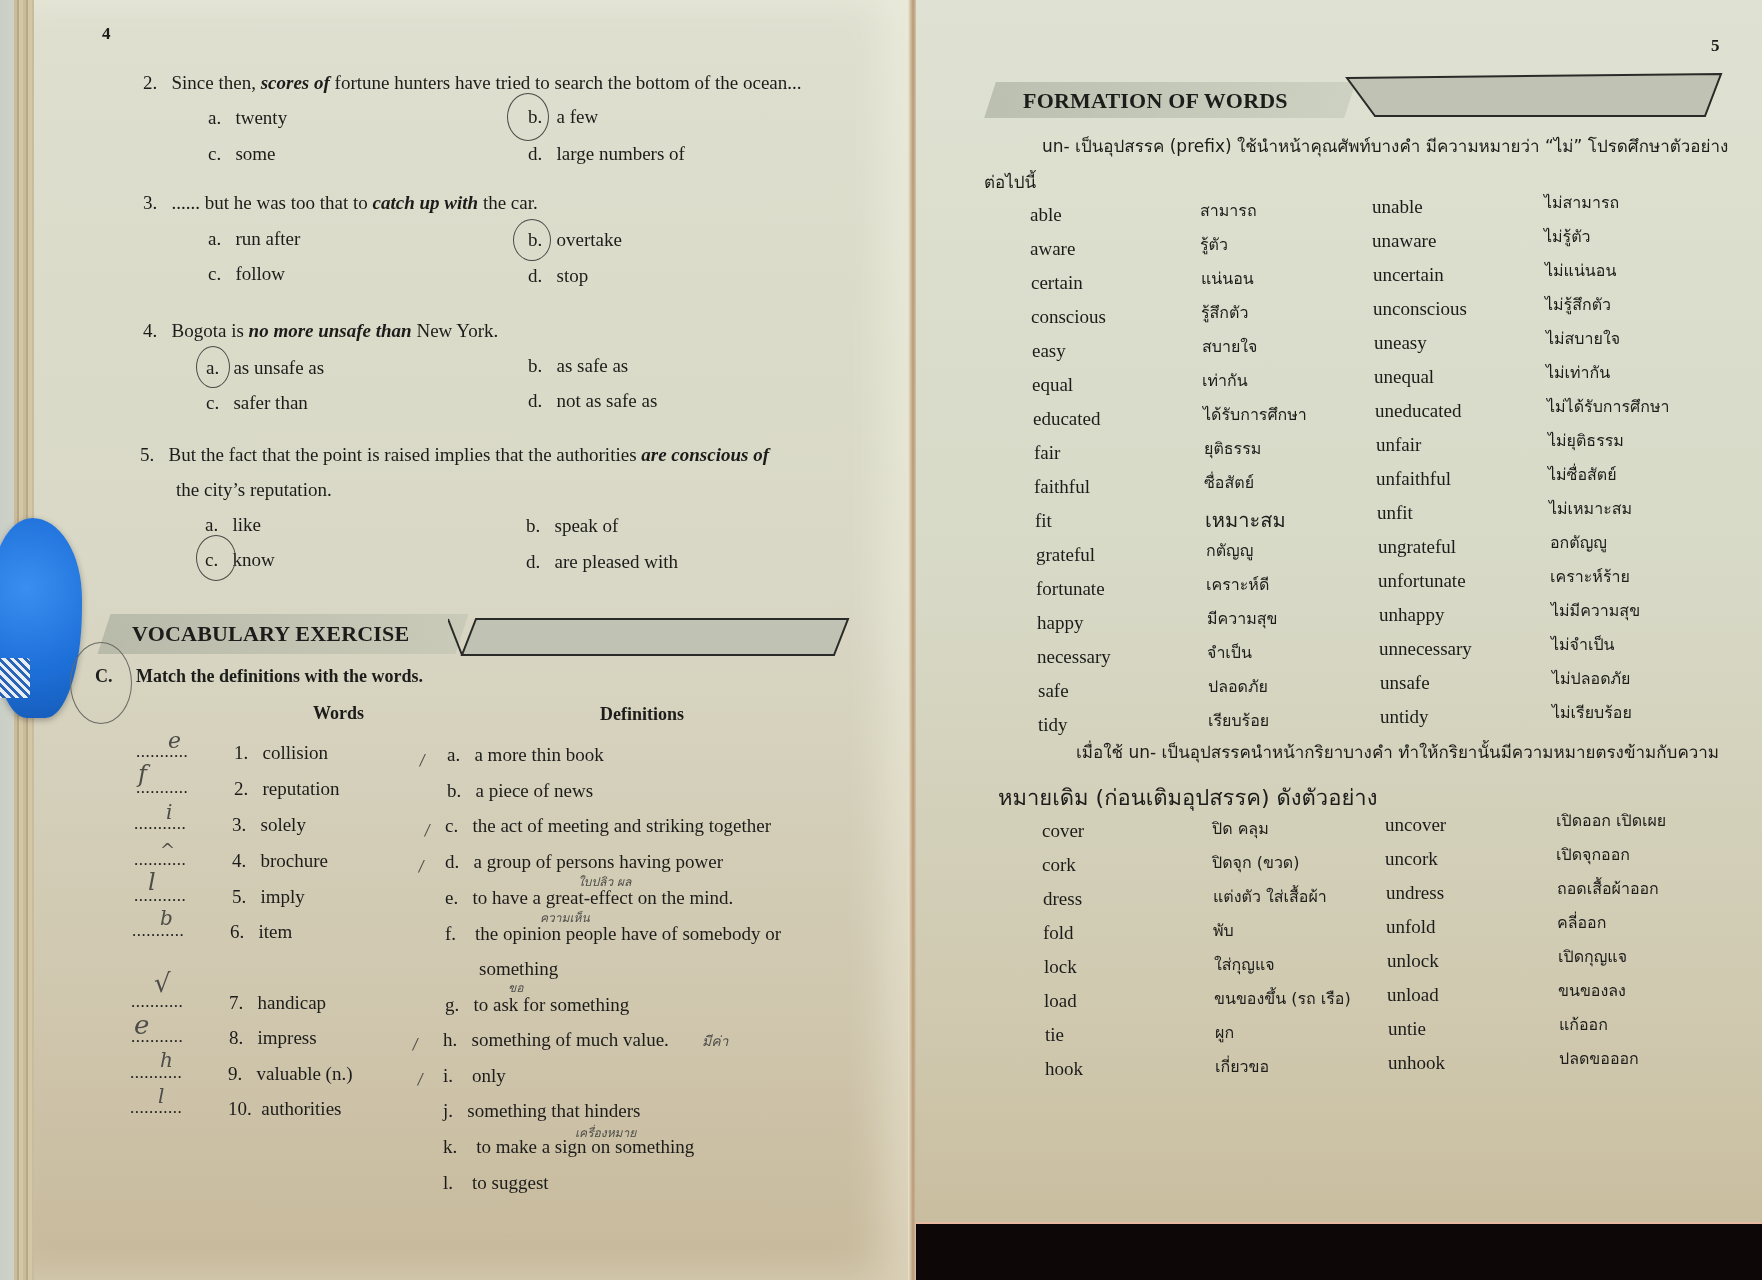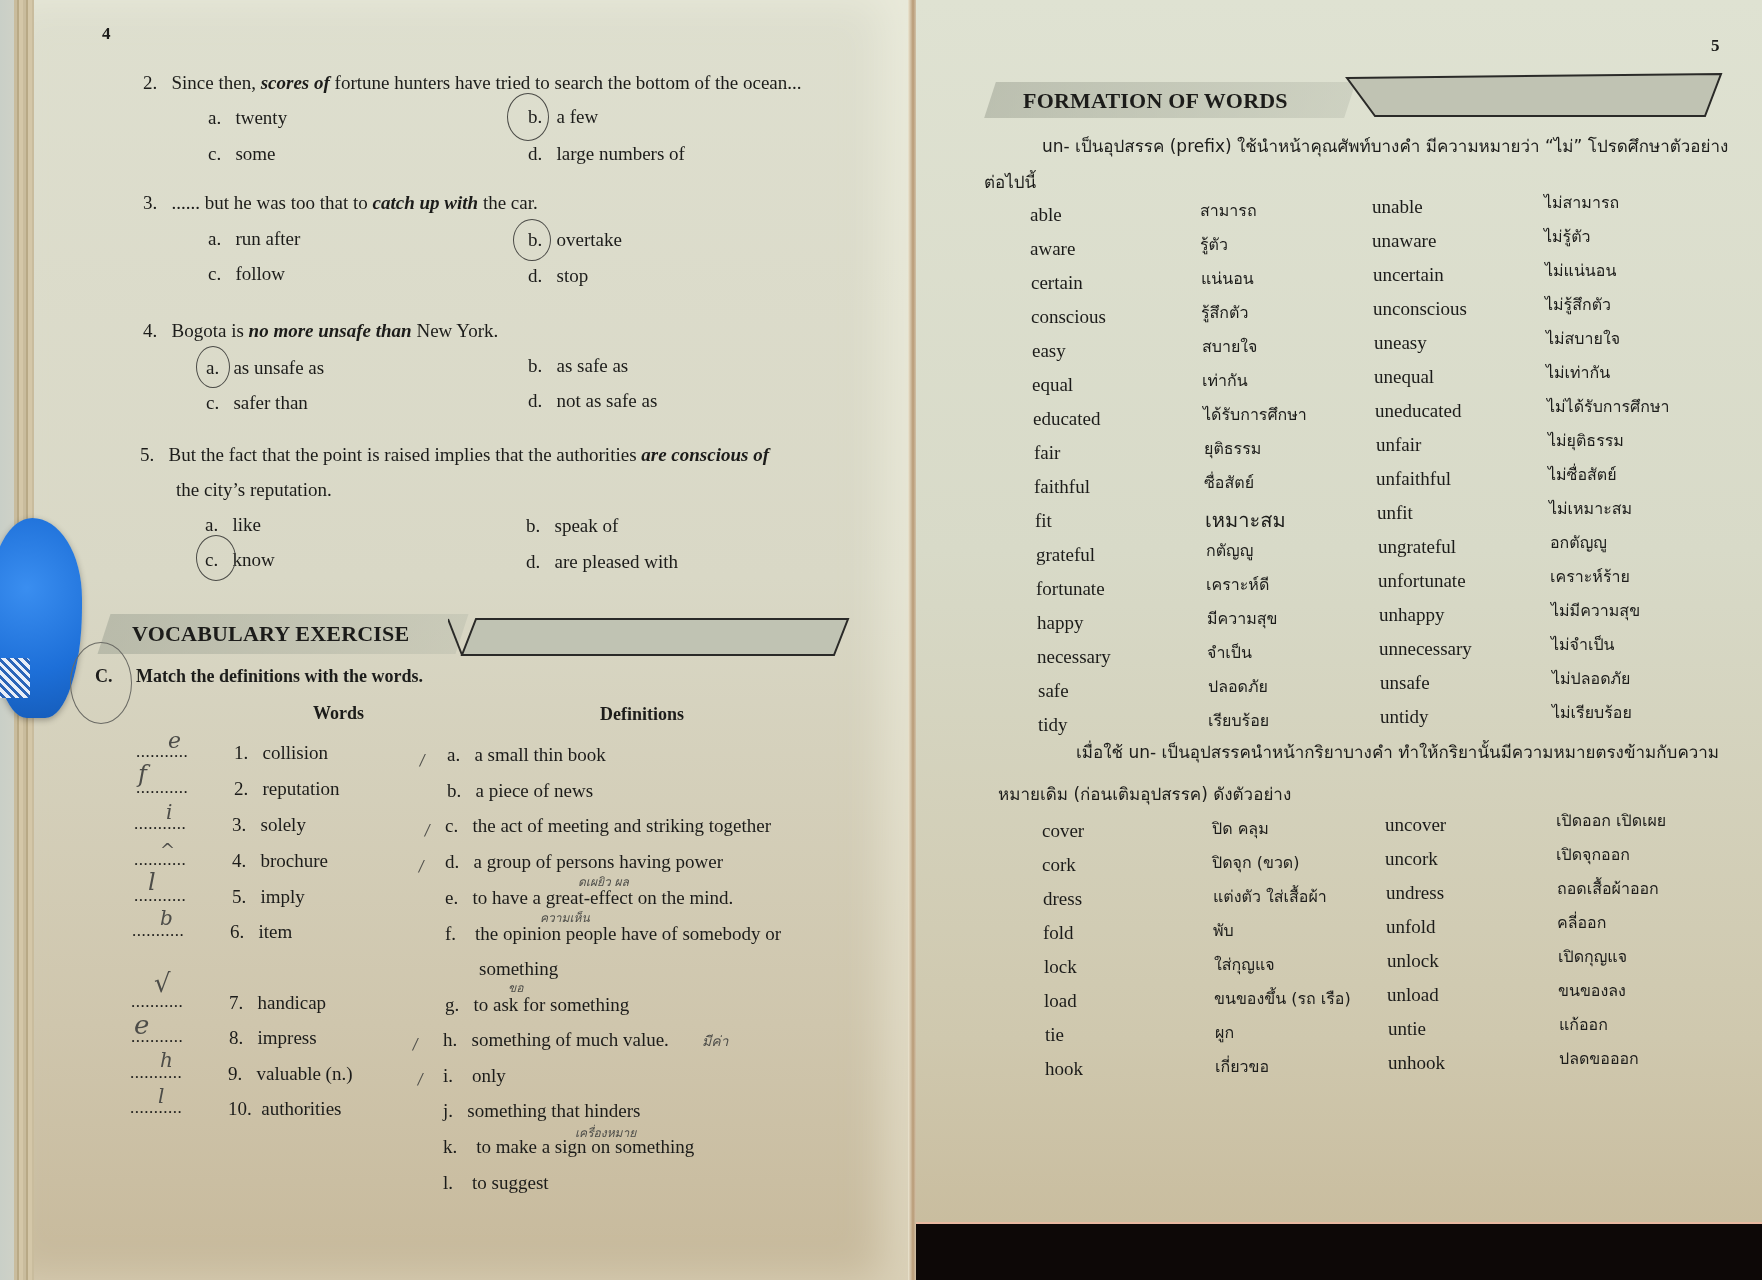--- a/index.html
+++ b/index.html
@@ -158,41 +158,41 @@
 <div class="hw" style="left:166px;top:800px;font-size:20px;">i</div>
 <div class="hw" style="left:160px;top:840px;font-size:18px;">^</div>
 <div class="hw" style="left:148px;top:868px;font-size:24px;">l</div>
 <div class="hw" style="left:160px;top:906px;font-size:20px;">b</div>
 <div class="hw" style="left:154px;top:968px;font-size:26px;">√</div>
 <div class="hw" style="left:134px;top:1010px;font-size:26px;">e</div>
 <div class="hw" style="left:160px;top:1048px;font-size:20px;">h</div>
 <div class="hw" style="left:158px;top:1084px;font-size:20px;">l</div>
 
 <div>
-  <div class="abs t" style="left:447px;top:744px;"><span>a.</span>&nbsp;&nbsp;&nbsp;<span>a small thin book</span></div>
+  <div class="abs t" style="left:447px;top:744px;"><span>a.</span>&nbsp;&nbsp;&nbsp;<span>a more thin book</span></div>
   <div class="abs t" style="left:447px;top:780px;"><span>b.</span>&nbsp;&nbsp;&nbsp;<span>a piece of news</span></div>
   <div class="abs t" style="left:445px;top:815px;"><span>c.</span>&nbsp;&nbsp;&nbsp;<span>the act of meeting and striking together</span></div>
   <div class="abs t" style="left:445px;top:851px;"><span>d.</span>&nbsp;&nbsp;&nbsp;<span>a group of persons having power</span></div>
   <div class="abs t" style="left:445px;top:887px;"><span>e.</span>&nbsp;&nbsp;&nbsp;<span>to have a great-effect on the mind.</span></div>
   <div class="abs t" style="left:445px;top:923px;"><span>f.</span>&nbsp;&nbsp;&nbsp;&nbsp;<span>the opinion people have of somebody or</span></div>
   <div class="abs t" style="left:479px;top:958px;">something</div>
   <div class="abs t" style="left:445px;top:994px;"><span>g.</span>&nbsp;&nbsp;&nbsp;<span>to ask for something</span></div>
   <div class="abs t" style="left:443px;top:1029px;"><span>h.</span>&nbsp;&nbsp;&nbsp;<span>something of much value.</span></div>
   <div class="abs t" style="left:443px;top:1065px;"><span>i.</span>&nbsp;&nbsp;&nbsp;&nbsp;<span>only</span></div>
   <div class="abs t" style="left:443px;top:1100px;"><span>j.</span>&nbsp;&nbsp;&nbsp;<span>something that hinders</span></div>
   <div class="abs t" style="left:443px;top:1136px;"><span>k.</span>&nbsp;&nbsp;&nbsp;&nbsp;<span>to make a sign on something</span></div>
   <div class="abs t" style="left:443px;top:1172px;"><span>l.</span>&nbsp;&nbsp;&nbsp;&nbsp;<span>to suggest</span></div>
 </div>
 
 <div class="hw" style="left:420px;top:752px;font-size:14px;">/</div>
 <div class="hw" style="left:425px;top:822px;font-size:14px;">/</div>
 <div class="hw" style="left:419px;top:858px;font-size:14px;">/</div>
 <div class="hw" style="left:413px;top:1036px;font-size:14px;">/</div>
 <div class="hw" style="left:418px;top:1071px;font-size:14px;">/</div>
-<div class="hw" style="left:578px;top:872px;font-size:12px;">ดเผยิว ผล</div>
+<div class="hw" style="left:578px;top:872px;font-size:12px;">ใบปลิว ผล</div>
 <div class="hw" style="left:540px;top:908px;font-size:12px;">ความเห็น</div>
 <div class="hw" style="left:508px;top:978px;font-size:12px;">ขอ</div>
 <div class="hw" style="left:702px;top:1030px;font-size:14px;">มีค่า</div>
 <div class="hw" style="left:575px;top:1123px;font-size:12px;">เครื่องหมาย</div>
 
 <div class="abs page-num" style="left:1711px;top:36px;">5</div>
 
 <div class="banner-band" style="left:990px;top:82px;width:360px;height:36px;"></div>
 <div class="banner-title" style="left:1023px;top:88px;">FORMATION OF WORDS</div>
 <div class="abs" style="left:1345px;top:72px;width:378px;height:46px;">
@@ -280,21 +280,21 @@
   <div class="abs t" style="left:1380px;top:672px;">unsafe</div>
   <div class="abs t" style="left:1552px;top:666px;font-family:'DejaVu Sans',sans-serif;font-size:16px;">ไม่ปลอดภัย</div>
 
   <div class="abs t" style="left:1038px;top:714px;">tidy</div>
   <div class="abs t" style="left:1208px;top:708px;font-family:'DejaVu Sans',sans-serif;font-size:16px;">เรียบร้อย</div>
   <div class="abs t" style="left:1380px;top:706px;">untidy</div>
   <div class="abs t" style="left:1552px;top:700px;font-family:'DejaVu Sans',sans-serif;font-size:16px;">ไม่เรียบร้อย</div>
 </div>
 
 <div class="abs t" style="left:1076px;top:738px;font-family:'DejaVu Sans',sans-serif;font-size:17px;">เมื่อใช้ un- เป็นอุปสรรคนำหน้ากริยาบางคำ ทำให้กริยานั้นมีความหมายตรงข้ามกับความ</div>
-<div class="abs t" style="left:998px;top:780px;font-family:'DejaVu Sans',sans-serif;font-size:17px;">หมายเดิม (ก่อนเติมอุปสรรค) ดังตัวอย่าง</div>
+<div class="abs t" style="left:998px;top:780px;font-family:'DejaVu Sans',sans-serif;font-size:22px;">หมายเดิม (ก่อนเติมอุปสรรค) ดังตัวอย่าง</div>
 
 <div>
   <div class="abs t" style="left:1042px;top:820px;">cover</div>
   <div class="abs t" style="left:1212px;top:816px;font-family:'DejaVu Sans',sans-serif;font-size:16px;">ปิด คลุม</div>
   <div class="abs t" style="left:1385px;top:814px;">uncover</div>
   <div class="abs t" style="left:1556px;top:808px;font-family:'DejaVu Sans',sans-serif;font-size:16px;">เปิดออก เปิดเผย</div>
 
   <div class="abs t" style="left:1042px;top:854px;">cork</div>
   <div class="abs t" style="left:1212px;top:850px;font-family:'DejaVu Sans',sans-serif;font-size:16px;">ปิดจุก (ขวด)</div>
   <div class="abs t" style="left:1385px;top:848px;">uncork</div>

